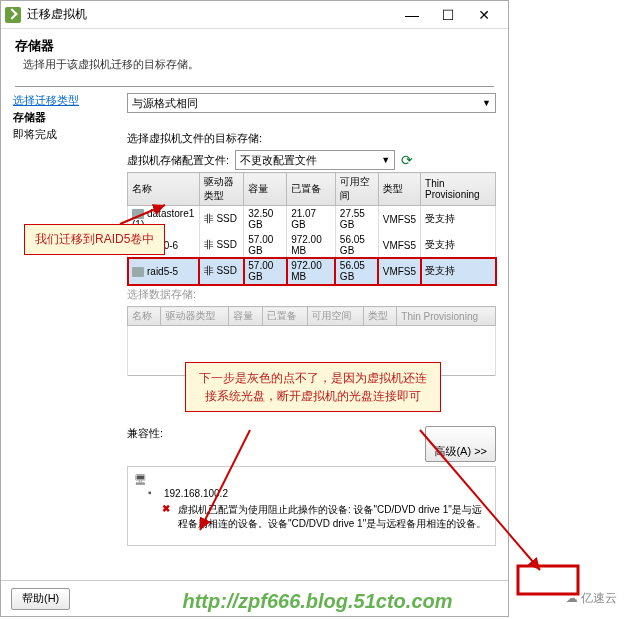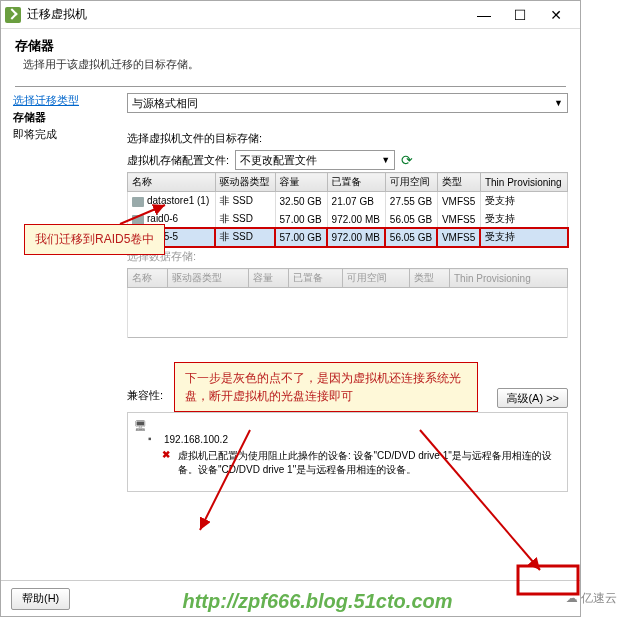--- a/index.html
+++ b/index.html
@@ -1,18 +1,18 @@
 <!DOCTYPE html>
 <html><head>
   <meta charset="utf-8">
   <style>
     * { box-sizing: border-box; margin: 0; padding: 0; font-family: "Microsoft YaHei", SimSun, sans-serif; }
     body { width: 635px; height: 619px; background: #fff; font-size: 11px; position: relative; overflow: hidden; }
     
-    .window { border: 1px solid #aaa; width: 581px; height: 617px; position: relative; }
+    .window { border: 1px solid #aaa; width: 509px; height: 617px; position: relative; }
     
     .titlebar { height: 28px; display: flex; align-items: center; padding: 0 4px; border-bottom: 1px solid #ddd; }
     .titlebar-icon { width: 16px; height: 16px; background: #6a9e3f; margin-right: 6px; display: inline-block; border-radius: 2px; position: relative; }
     .titlebar-icon::after { content: ""; position: absolute; top: 3px; left: 3px; width: 6px; height: 6px; border: 2px solid #fff; border-left: 0; border-bottom: 0; transform: rotate(45deg); }
     .titlebar-text { flex: 1; font-size: 12px; }
     .titlebar-ctrls { display: flex; gap: 12px; padding-right: 8px; }
     .ctrl { width: 24px; text-align: center; cursor: pointer; font-size: 14px; }
     
     .header-section { padding: 8px 14px; }
     .header-title { font-size: 13px; font-weight: bold; }
@@ -37,30 +37,30 @@
     
     .table { width: 100%; border: 1px solid #bbb; border-collapse: collapse; font-size: 10px; margin-top: 2px; }
     .table th { background: linear-gradient(#f3f3f3, #e3e3e3); border: 1px solid #bbb; padding: 2px 4px; text-align: left; font-weight: normal; }
     .table td { border-left: 1px solid #ddd; border-right: 1px solid #ddd; padding: 2px 4px; }
     .table tr.row-sel td { background: #d0e2f5; }
     .table tr.row-red td { outline: 2px solid #c00; outline-offset: -1px; }
     .ds-icon { display: inline-block; width: 12px; height: 10px; background: #9aa; margin-right: 3px; vertical-align: middle; border-radius: 1px; }
     
     .callout { background: #fef8d8; border: 1px solid #c00; padding: 6px 10px; position: absolute; font-size: 12px; color: #b91c1c; }
     .callout1 { left: 24px; top: 224px; }
-    .callout2 { left: 174px; top: 362px; width: 304px; line-height: 1.5; }
+    .callout2 { left: 185px; top: 362px; width: 256px; line-height: 1.5; text-align: center; }
     
     .disabled-check { color: #999; font-size: 11px; margin: 18px 0 8px; }
     .disabled-check input { vertical-align: middle; margin-right: 4px; }
     
     .table-empty { height: 50px; }
     
     .compat-row { display: flex; margin-top: 10px; }
     .compat-label { font-size: 11px; }
-    .compat-btn { margin-left: auto; height: 20px; padding: 1px 8px; font-size: 11px; background: linear-gradient(#fff,#e8e8e8); border: 1px solid #999; border-radius: 2px; cursor: pointer; }
+    .compat-btn { margin-left: auto; height: 20px; padding: 17px 8px; font-size: 11px; background: linear-gradient(#fff,#e8e8e8); border: 1px solid #999; border-radius: 2px; cursor: pointer; }
     
     .compat-box { border: 1px solid #ccc; margin-top: 4px; padding: 6px; font-size: 10px; min-height: 80px; }
     .compat-line { padding: 1px 0; display: flex; align-items: flex-start; }
     .compat-line .ic { width: 14px; flex-shrink: 0; }
     .ic-pc { color: #555; }
     .ic-host { color: #555; }
     .ic-err { color: #c00; font-weight: bold; }
     .compat-text { flex: 1; padding-left: 2px; line-height: 1.4; }
     .indent1 { margin-left: 14px; }
     .indent2 { margin-left: 28px; }

